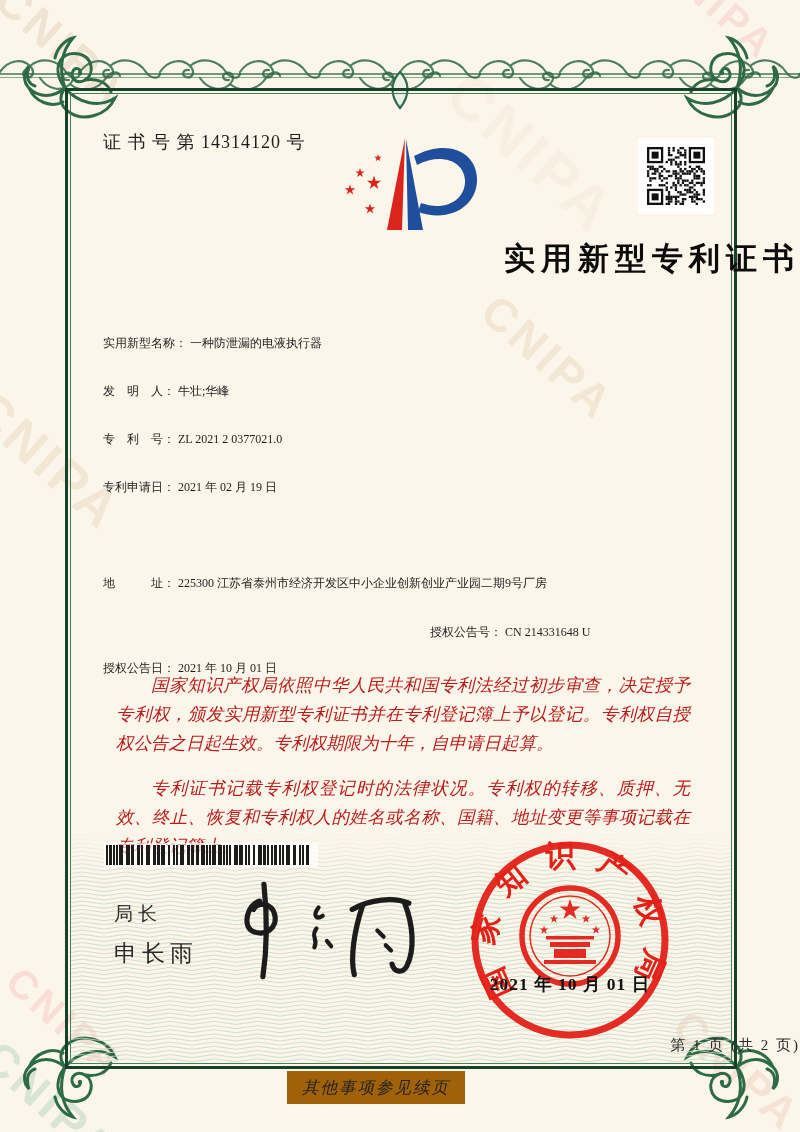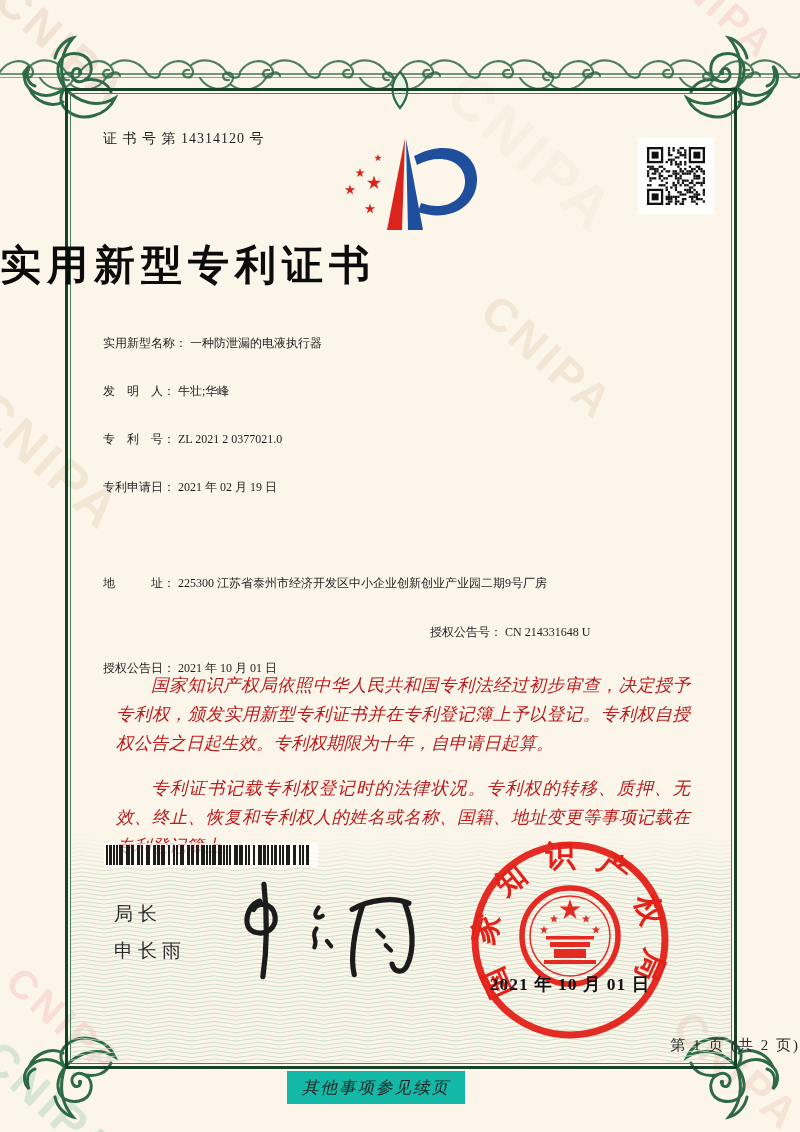--- a/index.html
+++ b/index.html
@@ -18,44 +18,44 @@
   
   #border-decor{position:absolute;left:0;top:0;z-index:1;pointer-events:none}
   
   #frame{
     position:absolute;left:70px;top:93px;width:662px;height:971px;z-index:1;
     border:1px solid #4a7d5a;outline:3px solid #17422a;outline-offset:2px;
     box-sizing:border-box;pointer-events:none;
   }
   #waves{position:absolute;left:71px;top:828px;z-index:1;pointer-events:none}
   .content{z-index:2}
-  #cert-no{left:103px;top:130px;font-size:14px;letter-spacing:1px}
+  #cert-no{left:103px;top:130px;font-size:18px;letter-spacing:1px}
   #logo{left:328px;top:126px}
   #qr{left:638px;top:138px;background:#fff}
-  #title{left:0;top:238px;width:800px;text-align:left;font-size:41px;font-weight:700;
+  #title{left:0;top:238px;width:800px;text-align:right;font-size:31px;font-weight:700;
          letter-spacing:6px;color:#0b0b0b}
   #fields{left:103px;top:0;width:606px;height:660px}
   .f-row{position:absolute;white-space:nowrap;font-size:12px}
   .f-label{display:inline-block}
   .addr .f-value{display:inline-block;width:454px;white-space:normal;
                  vertical-align:top;line-height:27px}
   .addr{white-space:normal;line-height:27px}
   #paras{left:100px;top:655px;width:606px}
   #paras p{margin:16px;text-indent:2em;font-size:17.5px;line-height:29px;
            font-style:italic;text-align:justify;color:#b91c1c}
   #barcode{left:104px;top:843px}
   #signer-title{left:114px;top:901px;font-family:Liberation Sans, sans-serif;
                 font-size:19px;letter-spacing:5px;color:#2a2a2a}
   #signer-name{left:114px;top:938px;font-family:"Liberation Sans","DejaVu Sans",sans-serif;
-               font-size:19px;letter-spacing:5px;color:#2a2a2a}
+               font-size:23px;letter-spacing:5px;color:#2a2a2a}
   #signature{left:228px;top:878px}
   #seal{left:468px;top:838px;z-index:3}
   #page-info{left:0;top:1036px;width:800px;text-align:right;font-size:15px;
              letter-spacing:2px;color:#2a2a2a}
-  #note-box{left:287px;top:1071px;width:178px;height:33px;background:#14b8a6;
+  #note-box{left:287px;top:1071px;width:178px;height:33px;background:#a16207;
             text-align:center;line-height:33px;font-size:16.5px;font-style:italic;
             letter-spacing:2px;color:#222}
 </style>
 </head>
 <body>
 
 <svg width="0" height="0" style="position:absolute" aria-hidden="true">
   <defs>
     <path id="star" d="M0,-1 L0.2245,-0.309 L0.951,-0.309 L0.363,0.118 L0.5878,0.809 L0,0.382 L-0.5878,0.809 L-0.363,0.118 L-0.951,-0.309 L-0.2245,-0.309 Z"></path>
     <g id="orn" fill="none" stroke="#2d6a45" stroke-width="3" stroke-linecap="round">

